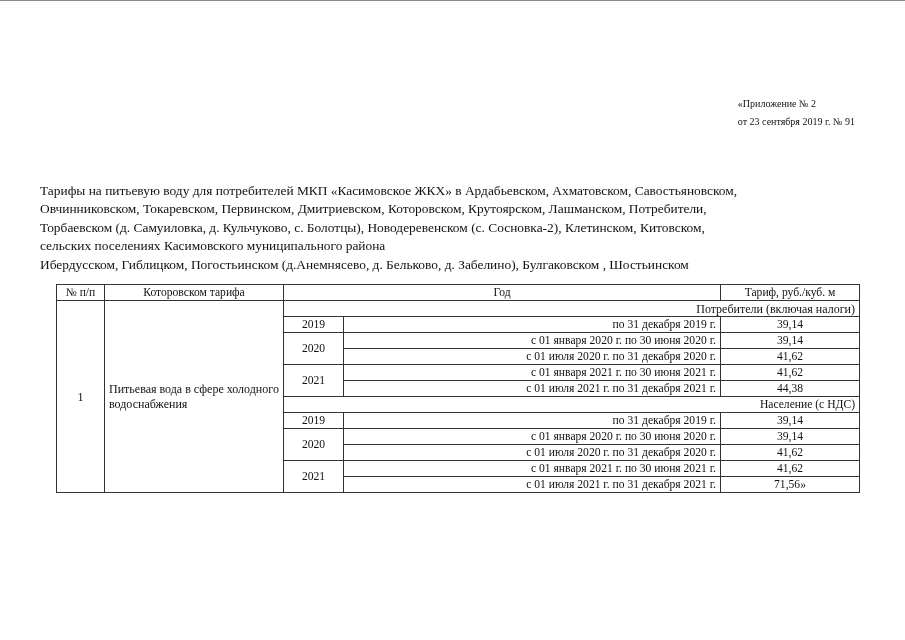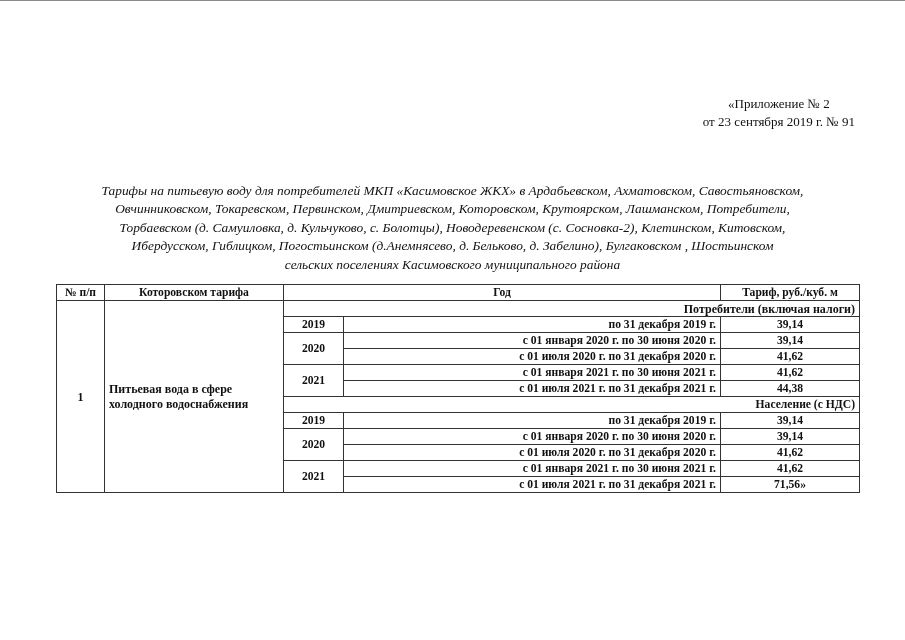--- a/index.html
+++ b/index.html
@@ -2,58 +2,58 @@
 <html><head>
 <meta charset="utf-8">
 <style>
   html, body { margin: 0; padding: 0; }
   body {
     width: 905px; height: 640px; background: #ffffff; position: relative; overflow: hidden;
     font-family: "Liberation Serif", "DejaVu Serif", serif; color: #111;
   }
   .topline { position: absolute; left: 0; top: 0; width: 905px; height: 1px; background: #8a8a8a; }
   .appendix {
-    position: absolute; right: 50px; top: 95px; text-align: center;
-    font-size: 13px; line-height: 18px;
+    position: absolute; right: 50px; top: 95px; text-align: left;
+    font-size: 10px; line-height: 18px;
   }
   .appendix div { white-space: nowrap; }
   .title {
-    position: absolute; left: 40px; width: 825px; top: 182px; text-align: center;
-    font-size: 13.4px; line-height: 18.4px; font-style: italic;
+    position: absolute; left: 40px; width: 825px; top: 182px; 
+    font-size: 13.4px; line-height: 18.4px;
   }
   .title div { white-space: nowrap; }
   table.tariffs {
     position: absolute; left: 56px; top: 284px; width: 803px;
     border-collapse: collapse; font-size: 11.6px; table-layout: fixed;
   }
   table.tariffs td, table.tariffs th {
     border: 1px solid #333; padding: 0 4px; height: 15px; line-height: 14px;
-    font-weight: bold; white-space: nowrap; overflow: hidden;
+    font-weight: normal; white-space: nowrap; overflow: hidden;
   }
   .c { text-align: center; }
   .l { text-align: right; }
   .name-cell { white-space: normal !important; line-height: 15px !important; }
   .group-row td { height: 20px; font-size: 12px; }
 </style>
 </head>
 <body>
 
 <div class="topline"></div>
 
 <div class="appendix">
   <div>«Приложение № 2</div>
   <div>от 23 сентября 2019 г. № 91</div>
 </div>
 
 <div class="title">
   <div>Тарифы на питьевую воду для потребителей МКП «Касимовское ЖКХ» в Ардабьевском, Ахматовском, Савостьяновском,</div>
   <div>Овчинниковском, Токаревском, Первинском, Дмитриевском, Которовском, Крутоярском, Лашманском, Потребители,</div>
   <div>Торбаевском (д. Самуиловка, д. Кульчуково, с. Болотцы), Новодеревенском (с. Сосновка-2), Клетинском, Китовском,</div>
+  <div>сельских поселениях Касимовского муниципального района</div>
   <div>Ибердусском, Гиблицком, Погостьинском (д.Анемнясево, д. Бельково, д. Забелино), Булгаковском , Шостьинском</div>
-  <div>сельских поселениях Касимовского муниципального района</div>
 </div>
 
 <table class="tariffs">
   <colgroup>
     <col style="width:48px">
       <col style="width:179px">
       <col style="width:60px">
       <col style="width:377px">
       <col style="width:139px">
   </colgroup>

